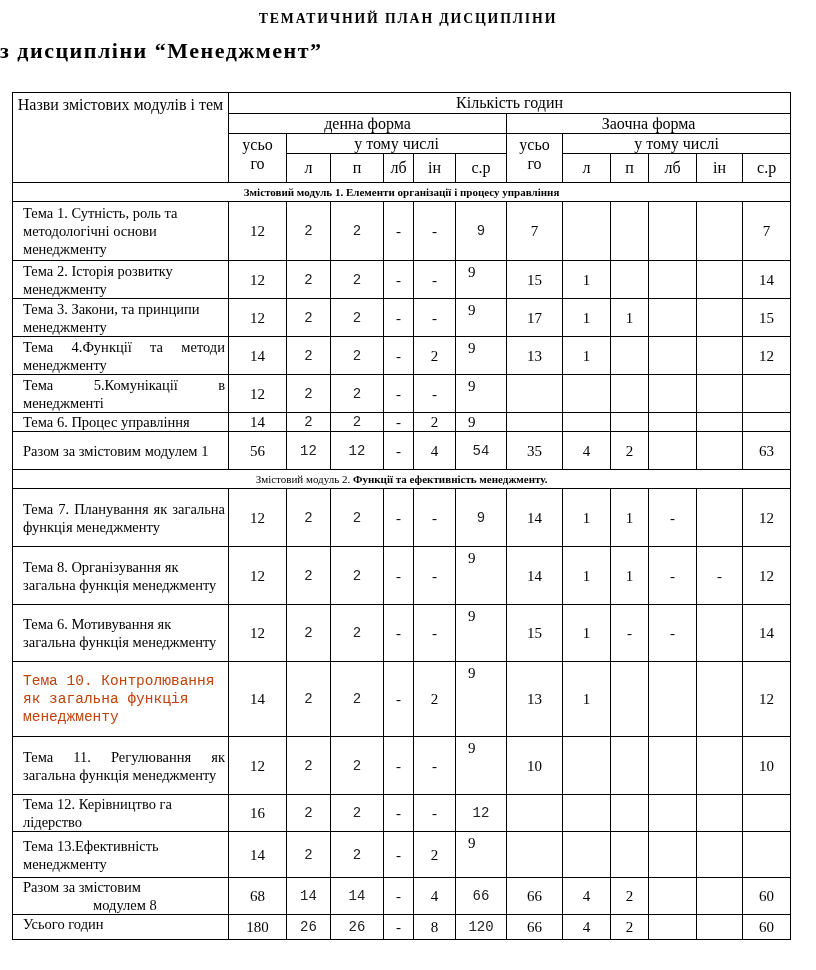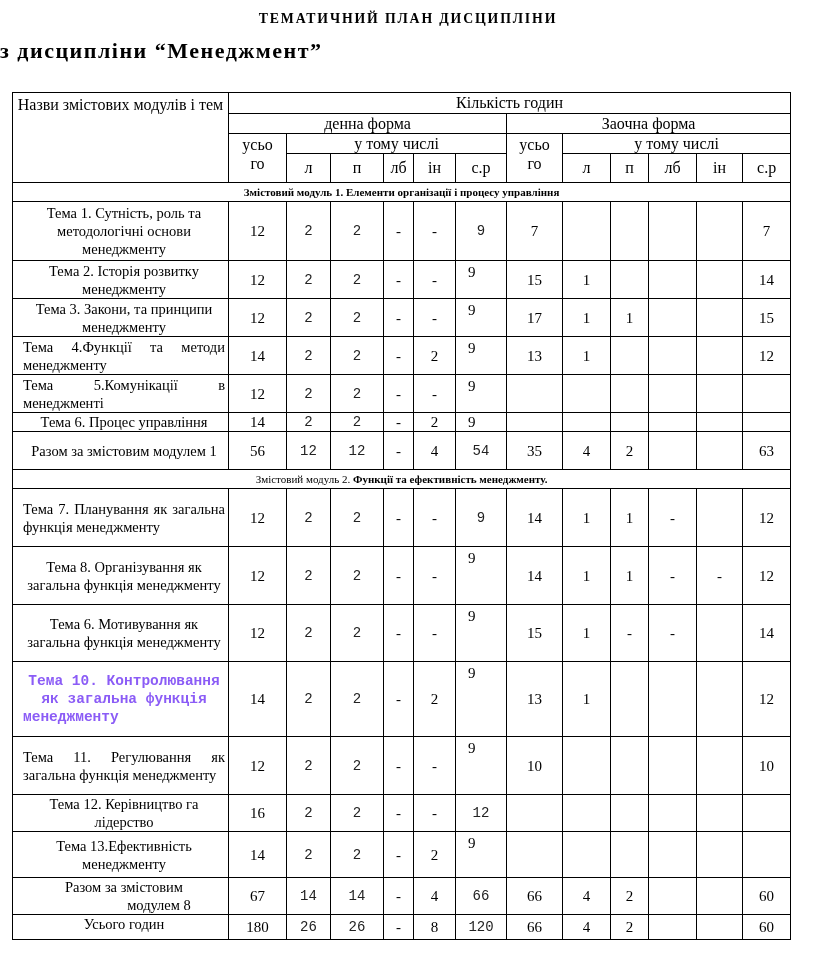--- a/index.html
+++ b/index.html
@@ -6,29 +6,29 @@
   body { width:816px; height:970px; position:relative; overflow:hidden;
          font-family:"Liberation Serif", serif; color:#000; }
   .title1 { position:absolute; top:10px; left:0; width:816px; text-align:center;
             font-weight:bold; font-size:15px; letter-spacing:2px; transform:scaleX(0.92); }
   .title2 { position:absolute; top:38px; left:0; width:816px; text-align:left;
             font-weight:bold; font-size:22px; letter-spacing:1.5px; }
   table { position:absolute; left:12px; top:92px; border-collapse:collapse;
           table-layout:fixed; width:778px; }
   td { border:1.4px solid #000; padding:0 3px; font-size:15px; text-align:center;
        vertical-align:middle; line-height:18px; overflow:hidden; }
-  td.name { text-align:center; padding-left:10px; font-size:14.5px; line-height:18px; }
+  td.name { text-align:left; padding-left:10px; font-size:14.5px; line-height:18px; }
   td.name.just { text-align:justify; text-align-last:left; }
   td.mono { font-family:"Liberation Mono", monospace; font-size:14px; color:#222; }
   td.top { vertical-align:top; text-align:left; padding-left:12px; padding-top:2px; }
   td.head { font-size:16px; }
   td.mod { font-size:11px; }
   td.mod b { font-weight:bold; }
   .mononame { font-family:"Liberation Mono", monospace; font-size:13.5px; line-height:17px;
-              text-align:justify; text-align-last:left; color:#8b5cf6;font-weight:bold; }
+              text-align:justify; text-align-last:left; color:#c2410c; }
   .indent { display:block; padding-left:70px; }
 </style>
 </head>
 <body>
 
 <div class="title1">ТЕМАТИЧНИЙ ПЛАН ДИСЦИПЛІНИ</div>
 <div class="title2">з дисципліни “Менеджмент”</div>
 
 <table>
   <colgroup>
@@ -289,21 +289,21 @@
     <td class="top">9</td>
     <td></td>
     <td></td>
     <td></td>
     <td></td>
     <td></td>
     <td></td>
   </tr>
   <tr style="height:37px">
     <td class="name"><span>Разом за змістовим</span><span class="indent">модулем 8</span></td>
-    <td>67</td>
+    <td>68</td>
     <td class="mono">14</td>
     <td class="mono">14</td>
     <td>-</td>
     <td>4</td>
     <td class="mono">66</td>
     <td>66</td>
     <td>4</td>
     <td>2</td>
     <td></td>
     <td></td>

